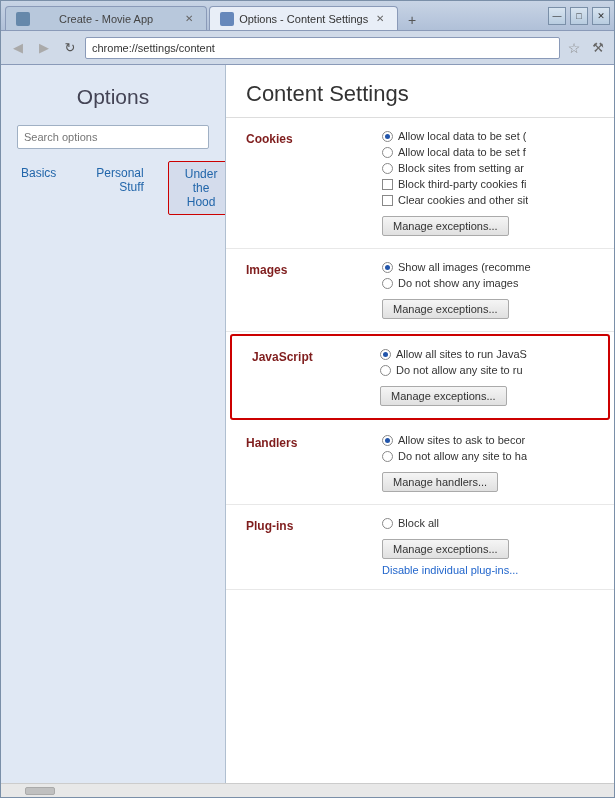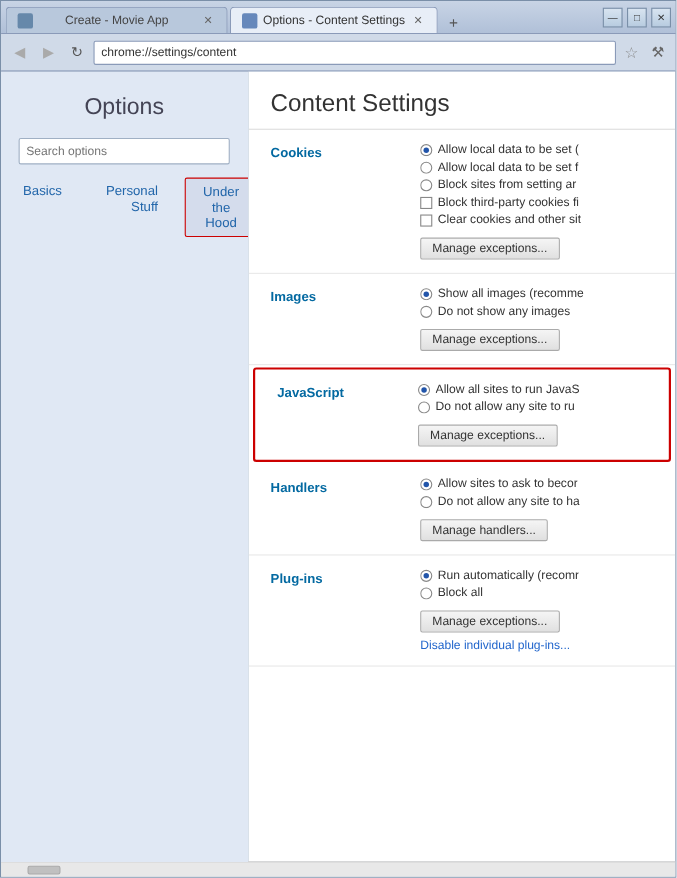--- a/index.html
+++ b/index.html
@@ -42,21 +42,21 @@
     .sidebar-link.active-item { background: #d4dcec; border: 1px solid #c00; border-radius: 2px; margin: 0 4px; padding: 5px 16px; color: #2266aa; text-align: center; font-size: 12px; }
 
     
     .content-area { flex: 1; background: white; display: flex; flex-direction: column; overflow: hidden; position: relative; }
     .content-scroll { flex: 1; overflow-y: auto; overflow-x: hidden; padding: 0; }
     .content-header { padding: 16px 20px 10px; border-bottom: 1px solid #ddd; }
     .content-title { font-size: 22px; font-weight: normal; color: #333; }
 
     
     .settings-section { padding: 12px 20px; border-bottom: 1px solid #e8e8e8; display: flex; gap: 16px; }
-    .section-label { width: 120px; flex-shrink: 0; font-weight: bold; font-size: 12px; color: #0369a1; padding-top: 2px; }
+    .section-label { width: 120px; flex-shrink: 0; font-weight: bold; font-size: 12px; color: #7f1d1d; padding-top: 2px; }
     .section-content { flex: 1; min-width: 0; }
     .radio-option { display: flex; align-items: center; gap: 5px; margin-bottom: 4px; font-size: 11px; color: #333; white-space: nowrap; overflow: hidden; }
     .radio-dot { width: 11px; height: 11px; border: 1px solid #888; border-radius: 50%; flex-shrink: 0; background: white; display: flex; align-items: center; justify-content: center; }
     .radio-dot.selected::after { content: ''; width: 5px; height: 5px; background: #2255aa; border-radius: 50%; display: block; }
     .checkbox-option { display: flex; align-items: center; gap: 5px; margin-bottom: 4px; font-size: 11px; color: #333; }
     .checkbox-box { width: 11px; height: 11px; border: 1px solid #888; background: white; flex-shrink: 0; }
     .manage-btn { margin-top: 6px; padding: 3px 10px; background: linear-gradient(to bottom, #f5f5f5, #e0e0e0); border: 1px solid #aaa; font-size: 11px; cursor: pointer; border-radius: 2px; color: #333; }
 
     
     .js-section { padding: 12px 20px; border: 2px solid #cc0000; border-radius: 3px; display: flex; gap: 8px; margin: 2px 4px; }
@@ -197,24 +197,20 @@
               <span class="text-overflow">Do not allow any site to ha</span>
             </div>
             <button class="manage-btn">Manage handlers...</button>
           </div>
         </div>
 
         <div class="settings-section">
           <div class="section-label">Plug-ins</div>
           <div class="section-content">
             <div class="radio-option">
-              <div class="radio-dot selected"></div>
-              <span class="text-overflow">Run automatically (recomr</span>
-            </div>
-            <div class="radio-option">
               <div class="radio-dot"></div>
               <span class="text-overflow">Block all</span>
             </div>
             <button class="manage-btn">Manage exceptions...</button>
             <div style="margin-top:4px;">
               <a class="link-text">Disable individual plug-ins...</a>
             </div>
           </div>
         </div>
 

